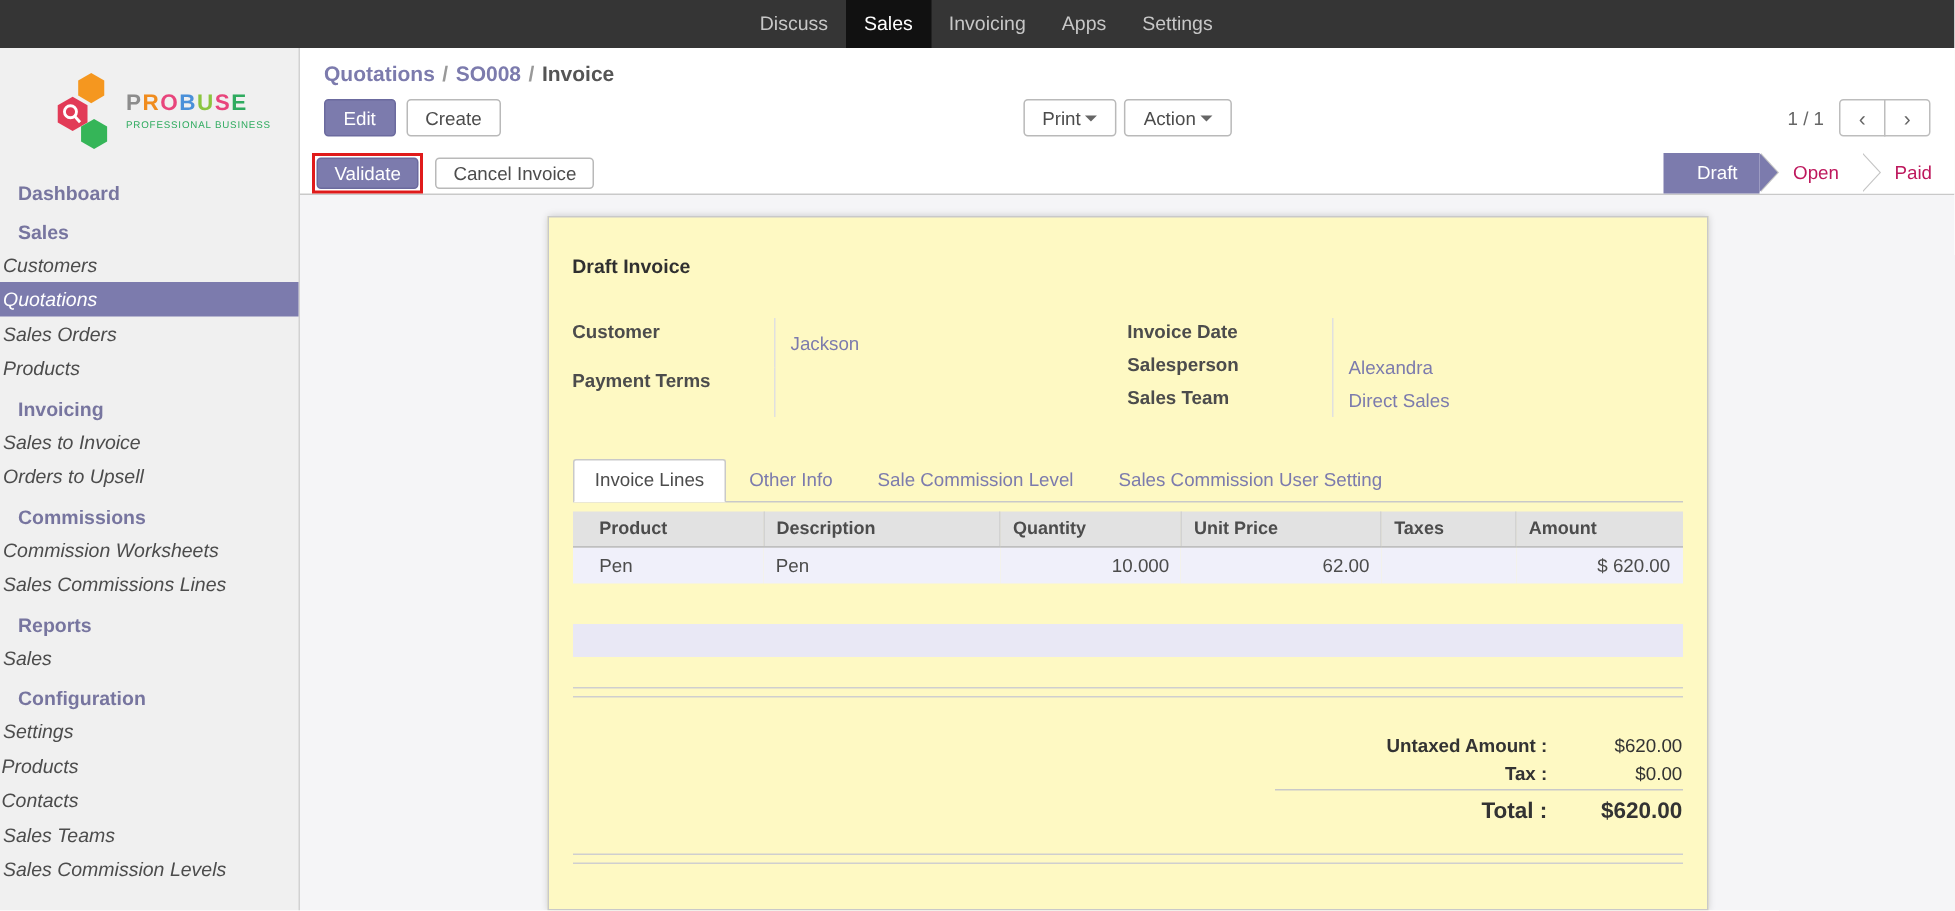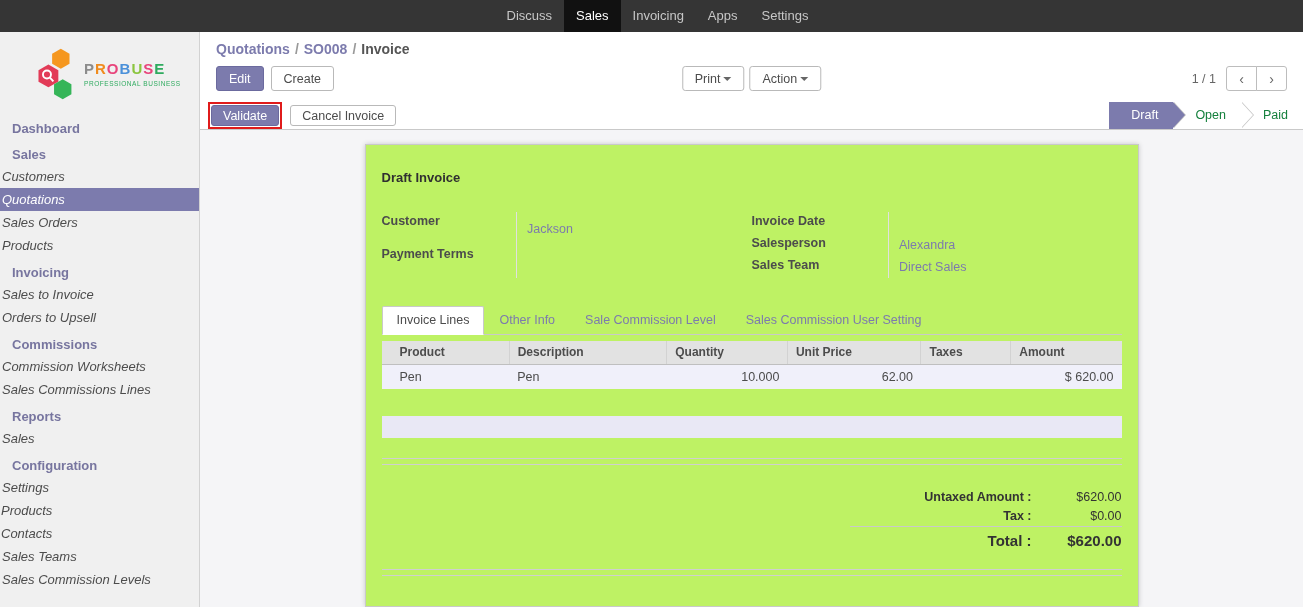--- a/index.html
+++ b/index.html
@@ -70,34 +70,34 @@
   .pager-btn:first-child { border-radius:3px 0 0 3px; }
   .pager-btn:last-child { border-radius:0 3px 3px 0; margin-left:-1px; }
 
   
   .statusbar { height:28px; background:#fff; border-bottom:1px solid #c9c9c9;
     display:flex; align-items:center; padding-left:8px; }
   .annotation { border:2px solid #e01b1b; padding:1px; display:inline-flex;
     margin-right:8px; }
   .btn-sm { height:21px; padding:0 11px; font-size:12.5px; }
   .states { margin-left:auto; display:flex; height:27px; }
-  .status { position:relative; line-height:27px; font-size:12.5px; color:#15803d;
+  .status { position:relative; line-height:27px; font-size:12.5px; color:#be185d;
     background:#fff; padding:0 15px 0 22px; cursor:pointer; }
   .status::before, .status::after { content:""; position:absolute; top:0; width:0; height:0;
     border-top:13.5px solid transparent; border-bottom:13.5px solid transparent; }
   .status::after  { right:-12px; border-left:12px solid #fff; z-index:2; }
   .status::before { right:-13px; border-left:12px solid #c4c4c4; z-index:1; }
   .status:last-child::before, .status:last-child::after { display:none; }
   .status.active { background:#7c7bad; color:#fff; }
   .status.active::after { border-left-color:#7c7bad; }
   .z3{z-index:3} .z2{z-index:2} .z1{z-index:1}
 
   
   .content { flex:1; background:#f5f5f7; overflow:hidden; }
-  .sheet { width:774px; margin:14px auto 0; background:#bef264; border:1px solid #c9c9c9;
+  .sheet { width:774px; margin:14px auto 0; background:#fef9c3; border:1px solid #c9c9c9;
     box-shadow:0 0 5px rgba(0,0,0,.18); height:calc(100% - 14px); padding:16px;
     font-size:12.5px; }
   .doc-state { font-weight:bold; color:#303030; margin:9px 0 0; font-size:13px; }
   .fields { display:flex; margin-top:27px; }
   .fgroup { width:50%; border-collapse:collapse; }
   .flabel { font-weight:bold; color:#4c4c4c; width:135px; padding:2px 0;
     vertical-align:top; height:22px; }
   .fgroup.right .flabel { width:137px; }
   .fvalue { border-left:1px solid #e0e0e0; padding:2px 0 2px 10px; height:22px; }
   .fvalue a { color:#7c7bad; text-decoration:none; cursor:pointer; }

